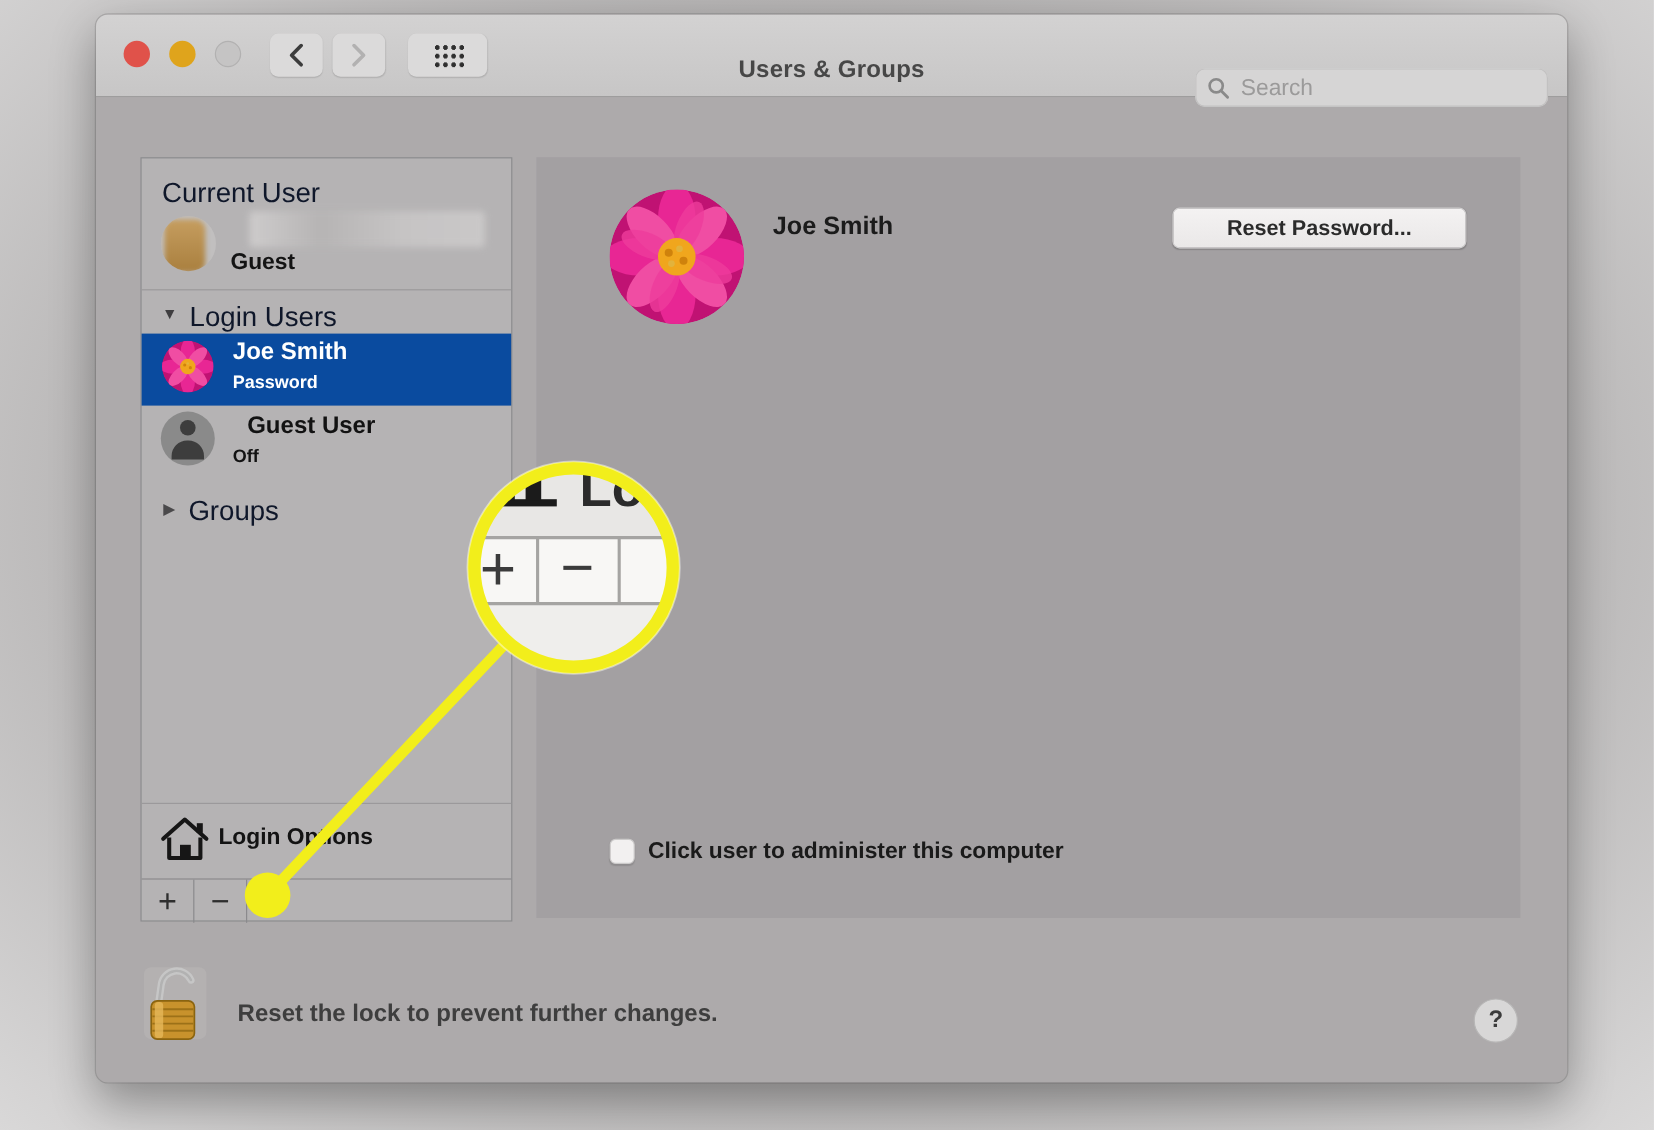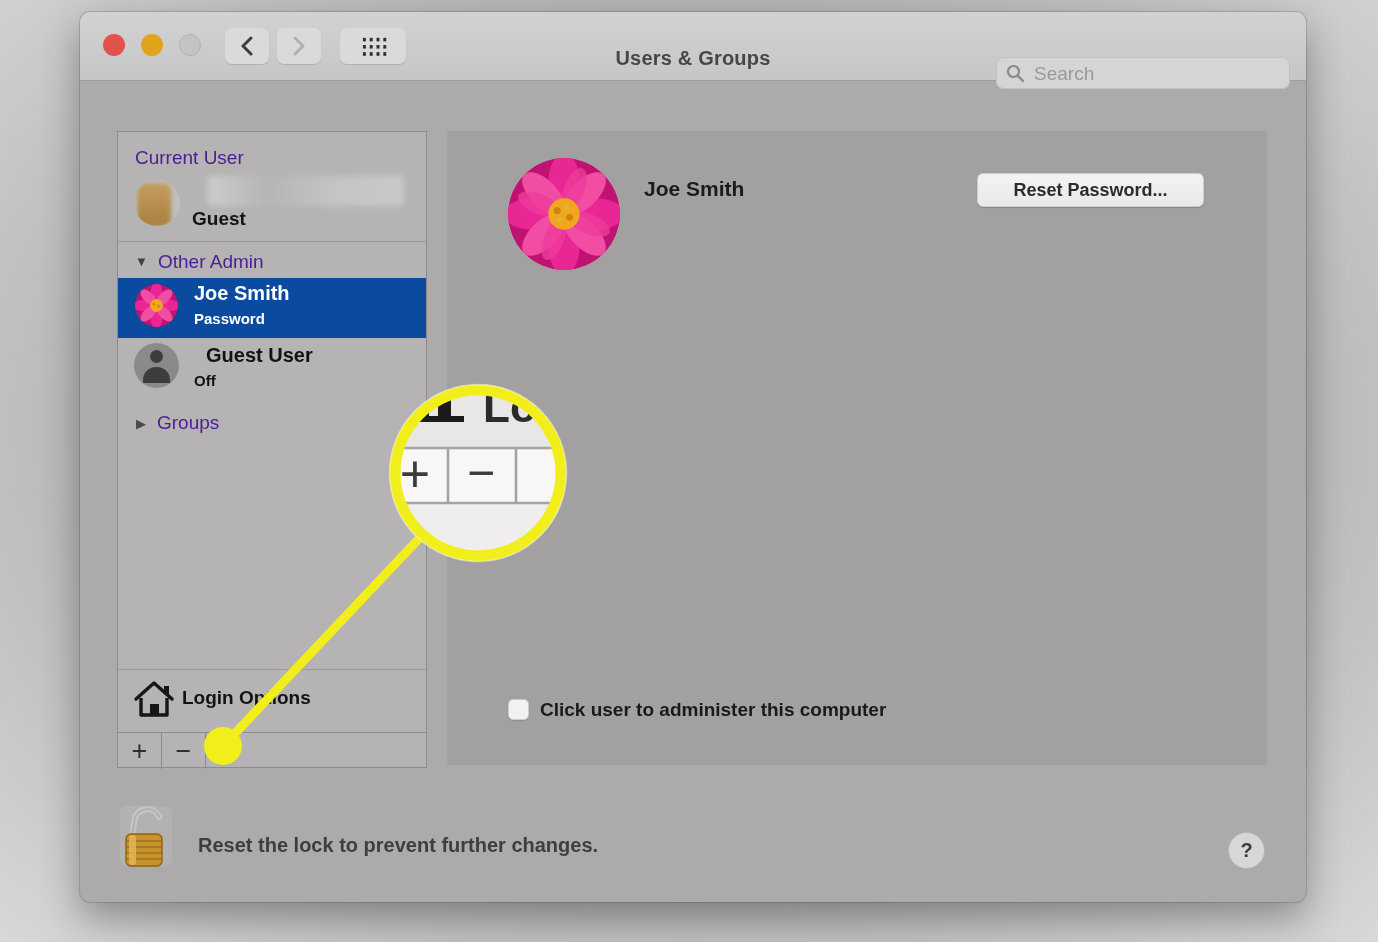--- a/index.html
+++ b/index.html
@@ -54,21 +54,21 @@
     background:transparent;font-family:"Liberation Sans",sans-serif;font-size:19px;color:#4a4a4a;
   }
   .search input::placeholder{color:#9b9a9a;}
   .search .sicon{position:absolute;left:10px;top:7px;}
 
   
   .sidebar{
     position:absolute;left:37px;top:119px;width:310px;height:637px;
     background:#b5b3b4;border:1px solid #8b8a8d;box-sizing:border-box;
   }
-  .sb-header{position:absolute;left:17px;font-size:19px;color:#4c1d95;}
+  .sb-header{position:absolute;left:17px;font-size:23px;color:#0f172a;}
   .cu-header{top:15px;}
   .admin-avatar{
     position:absolute;left:16px;top:48px;width:46px;height:46px;border-radius:50%;
     background:#c1bfbf;overflow:hidden;
   }
   .admin-avatar .blob{
     position:absolute;left:3px;top:3px;width:34px;height:44px;border-radius:8px;
     background:linear-gradient(#c59d5f,#a97f3e);filter:blur(2px);
   }
   .blurbar{
@@ -105,21 +105,21 @@
     width:44px;height:36px;border-right:1px solid #8b8a8d;box-sizing:border-box;
     display:flex;align-items:center;justify-content:center;
     font-size:27px;color:#2e2e2e;line-height:1;
   }
 
   
   .main-panel{position:absolute;left:367px;top:119px;width:820px;height:634px;background:#a3a0a2;}
   .big-avatar{position:absolute;left:61px;top:27px;width:112px;height:112px;border-radius:50%;overflow:hidden;}
   .main-name{position:absolute;left:197px;top:46px;font-size:21px;font-weight:700;color:#1b1b1b;}
   .reset-btn{
-    position:absolute;left:530px;top:42px;width:227px;height:34px;border-radius:6px;
+    position:absolute;left:530px;top:42px;width:245px;height:34px;border-radius:6px;
     background:linear-gradient(#f4f2f2,#eae8e8);border:1px solid #cfcdce;box-sizing:border-box;
     box-shadow:0 1px 1px rgba(0,0,0,.18);
     display:flex;align-items:center;justify-content:center;
     font-size:18px;font-weight:700;color:#2b2b2b;
   }
   .checkbox-row{position:absolute;left:61px;top:566px;height:26px;}
   .checkbox{
     position:absolute;left:0;top:2px;width:21px;height:21px;border-radius:5px;
     background:#f2f0f0;border:1px solid #ccCaca;box-sizing:border-box;
     box-shadow:0 1px 1px rgba(0,0,0,.12);
@@ -181,21 +181,21 @@
 
       <div class="admin-avatar">
           <div class="blob"></div>
         </div>
       <div class="blurbar"></div>
       <div class="admin-label">Guest</div>
 
       <div class="sb-divider d1"></div>
 
       <div class="tri ou-tri">▼</div>
-      <div class="sb-header ou-label">Other Admin</div>
+      <div class="sb-header ou-label">Login Users</div>
 
       <div class="user-row row-joe">
         <div class="small-avatar">
           <svg width="43" height="43" viewBox="0 0 100 100">
             <circle cx="50" cy="50" r="50" fill="#c01273"></circle>
             <g fill="#e82694">
               <ellipse cx="50" cy="22" rx="14" ry="26"></ellipse>
               <ellipse cx="50" cy="78" rx="14" ry="26"></ellipse>
               <ellipse cx="22" cy="50" rx="26" ry="14"></ellipse>
               <ellipse cx="78" cy="50" rx="26" ry="14"></ellipse>

